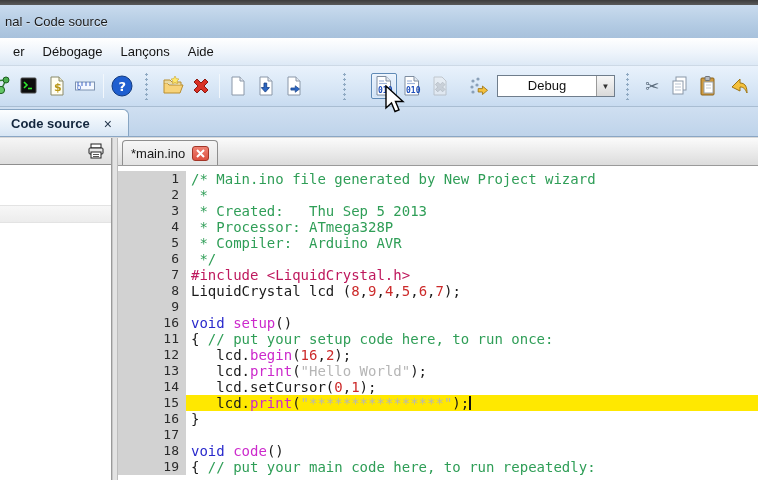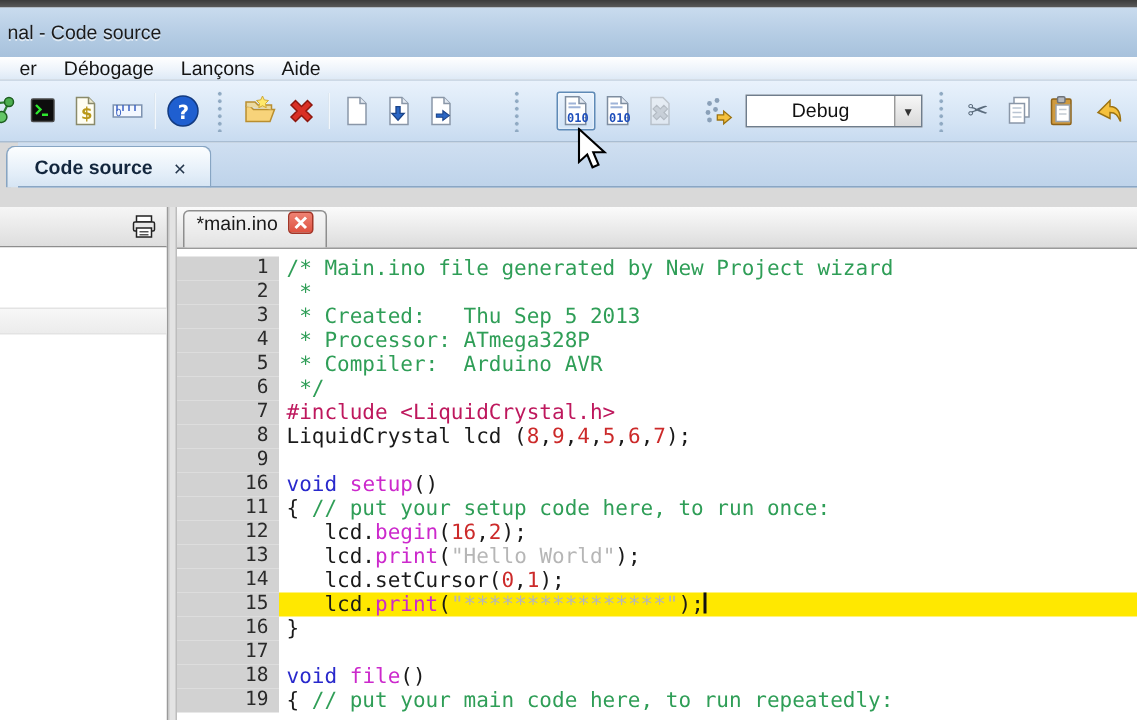--- a/index.html
+++ b/index.html
@@ -7,55 +7,55 @@
   .screen { position:relative; width:758px; height:480px; overflow:hidden; background:#d9d9d9; }
 
   
   .top-strip { height:5px; background:linear-gradient(#3c3c3c,#5a5a5a); }
 
   
   .titlebar { height:33px; background:linear-gradient(#c9dbee,#b3cbe3 60%,#a7c1dc); display:flex; align-items:center; padding-left:5px; }
   .titlebar .title { font-size:13px; color:#1b1b1b; text-shadow:0 1px 0 rgba(255,255,255,.6); }
 
   
-  .menubar { height:16px; background:linear-gradient(#ffffff,#eef4fb 55%,#dde9f6); border-bottom:1px solid #cdd9e6; display:flex; align-items:center; padding-left:4px; }
+  .menubar { height:28px; background:linear-gradient(#ffffff,#eef4fb 55%,#dde9f6); border-bottom:1px solid #cdd9e6; display:flex; align-items:center; padding-left:4px; }
   .menu-item { font-size:13px; color:#141414; padding:3px 9px; cursor:default; }
 
   
   .toolbar { height:41px; background:linear-gradient(#e9f2fc,#d3e3f4 70%,#c8dbf0); border-bottom:1px solid #a9bdd2; display:flex; align-items:center; overflow:hidden; }
   .tb-group { display:flex; align-items:center; height:34px; }
   .grip { width:5px; height:28px; margin:0 4px; background-image:radial-gradient(#8fa9c2 1px, transparent 1.4px); background-size:5px 5px; background-repeat:repeat-y; }
   .tb-btn { width:26px; height:26px; display:flex; align-items:center; justify-content:center; border:1px solid transparent; border-radius:2px; margin:0 1px; }
   .tb-btn.hover { background:linear-gradient(#eaf3fd,#cfe2f6); border:1px solid #5f8ab6; box-shadow:inset 0 0 2px #fff; }
   .tb-btn.disabled { filter:grayscale(1); opacity:.45; }
   .tb-sep { width:1px; height:24px; background:#aebfd2; border-right:1px solid #f2f7fc; margin:0 4px; }
   .combo { display:flex; width:118px; height:22px; border:1px solid #6f7d8c; background:#fff; margin-left:4px; }
   .combo .combo-value { flex:1; font-size:13px; color:#111; padding:2px 4px; overflow:hidden; white-space:nowrap;text-align:center; }
   .combo .combo-arrow { width:18px; background:linear-gradient(#f7f7f7,#d9d9d9); border-left:1px solid #9a9a9a; display:flex; align-items:center; justify-content:center; font-size:8px; color:#333; }
 
   
-  .tabstrip { height:30px; background:linear-gradient(#cfdff1,#bed3ea); position:relative;margin-left:12px; }
+  .tabstrip { height:30px; background:linear-gradient(#cfdff1,#bed3ea); position:relative; }
   .main-tab { position:absolute; left:-8px; top:2px; height:28px; display:flex; align-items:center; gap:12px; padding:0 14px 0 18px; background:linear-gradient(#fcfeff,#e2edf8 70%,#d5e4f3); border:1px solid #87a5c3; border-bottom:none; border-radius:6px 6px 0 0; }
   .main-tab .tab-label { font-size:13px; font-weight:bold; color:#13263d; }
   .main-tab .tab-close { font-size:14px; color:#24364c; line-height:1; padding:0 2px; }
   .tabstrip-bottom { position:absolute; left:0; right:0; bottom:0; height:1px; background:#8aa6c4; }
 
   
   .content { position:absolute; left:0; right:0; top:138px; bottom:0; display:flex; background:#d9d9d9; }
 
   .left-panel { width:112px; background:#ffffff; border-right:1px solid #9a9a9a; display:flex; flex-direction:column; }
   .panel-header { height:27px; background:linear-gradient(#f6f6f6,#dedede); border-bottom:1px solid #8e8e8e; display:flex; align-items:center; justify-content:flex-end; padding-right:6px; }
   .panel-body { flex:1; background:#fff; position:relative; }
   .panel-band { position:absolute; left:0; right:0; top:40px; height:18px; background:linear-gradient(#f7f7f7,#ececec); border-top:1px solid #e3e3e3; border-bottom:1px solid #e3e3e3; }
 
   .splitter { width:6px; background:#e3e3e3; border-left:1px solid #c7c7c7; border-right:1px solid #bdbdbd; }
 
   .editor-pane { flex:1; display:flex; flex-direction:column; min-width:0; }
   .editor-tabbar { height:28px; background:linear-gradient(#fbfbfb,#dcdcdc); border-bottom:1px solid #9a9a9a; display:flex; align-items:flex-end; }
-  .editor-tab { height:25px; margin-left:4px; display:flex; gap:7px; padding:0 8px; background:linear-gradient(#f6f6f6,#e3e3e3); border:1px solid #8e8e8e; border-bottom:none; border-radius:4px 4px 0 0; }
+  .editor-tab { height:25px; margin-left:4px; display:flex; align-items:center; gap:7px; padding:0 8px; background:linear-gradient(#f6f6f6,#e3e3e3); border:1px solid #8e8e8e; border-bottom:none; border-radius:4px 4px 0 0; }
   .editor-tab .tab-label { font-size:13px; color:#1a1a1a; }
   .tab-close-red { width:17px; height:15px; background:linear-gradient(#ef8273,#dd5140); border:1px solid #a33527; border-radius:3px; display:flex; align-items:center; justify-content:center; }
 
   .code-area { flex:1; background:#ffffff; overflow:hidden; padding-top:5px; cursor:text; }
   .code-row { display:flex; height:16px; line-height:16px; font-family:"DejaVu Sans Mono", monospace; font-size:14px; }
   .gutter-cell { width:68px; flex:0 0 68px; background:#d2d2d2; color:#2a2a2a; text-align:right; padding-right:7px; font-size:13px; }
   .code-cell { flex:1; white-space:pre; padding-left:5px; color:#1a1a1a; min-width:0; }
   .code-row.hl .code-cell { background:#ffe800; }
   .seg-c { color:#2f9e57; }
   .seg-p { color:#be185d; }
@@ -355,21 +355,21 @@
           <div class="code-row">
             <div class="gutter-cell">16</div>
             <div class="code-cell"><span class="seg-t">}</span></div>
           </div>
           <div class="code-row">
             <div class="gutter-cell">17</div>
             <div class="code-cell"></div>
           </div>
           <div class="code-row">
             <div class="gutter-cell">18</div>
-            <div class="code-cell"><span class="seg-k">void</span><span class="seg-t"> </span><span class="seg-f">file</span><span class="seg-t">()</span></div>
+            <div class="code-cell"><span class="seg-k">void</span><span class="seg-t"> </span><span class="seg-f">code</span><span class="seg-t">()</span></div>
           </div>
           <div class="code-row">
             <div class="gutter-cell">19</div>
             <div class="code-cell"><span class="seg-t">{ </span><span class="seg-c">// put your main code here, to run repeatedly:</span></div>
           </div>
         </div>
     </div>
   </div>
 
 

